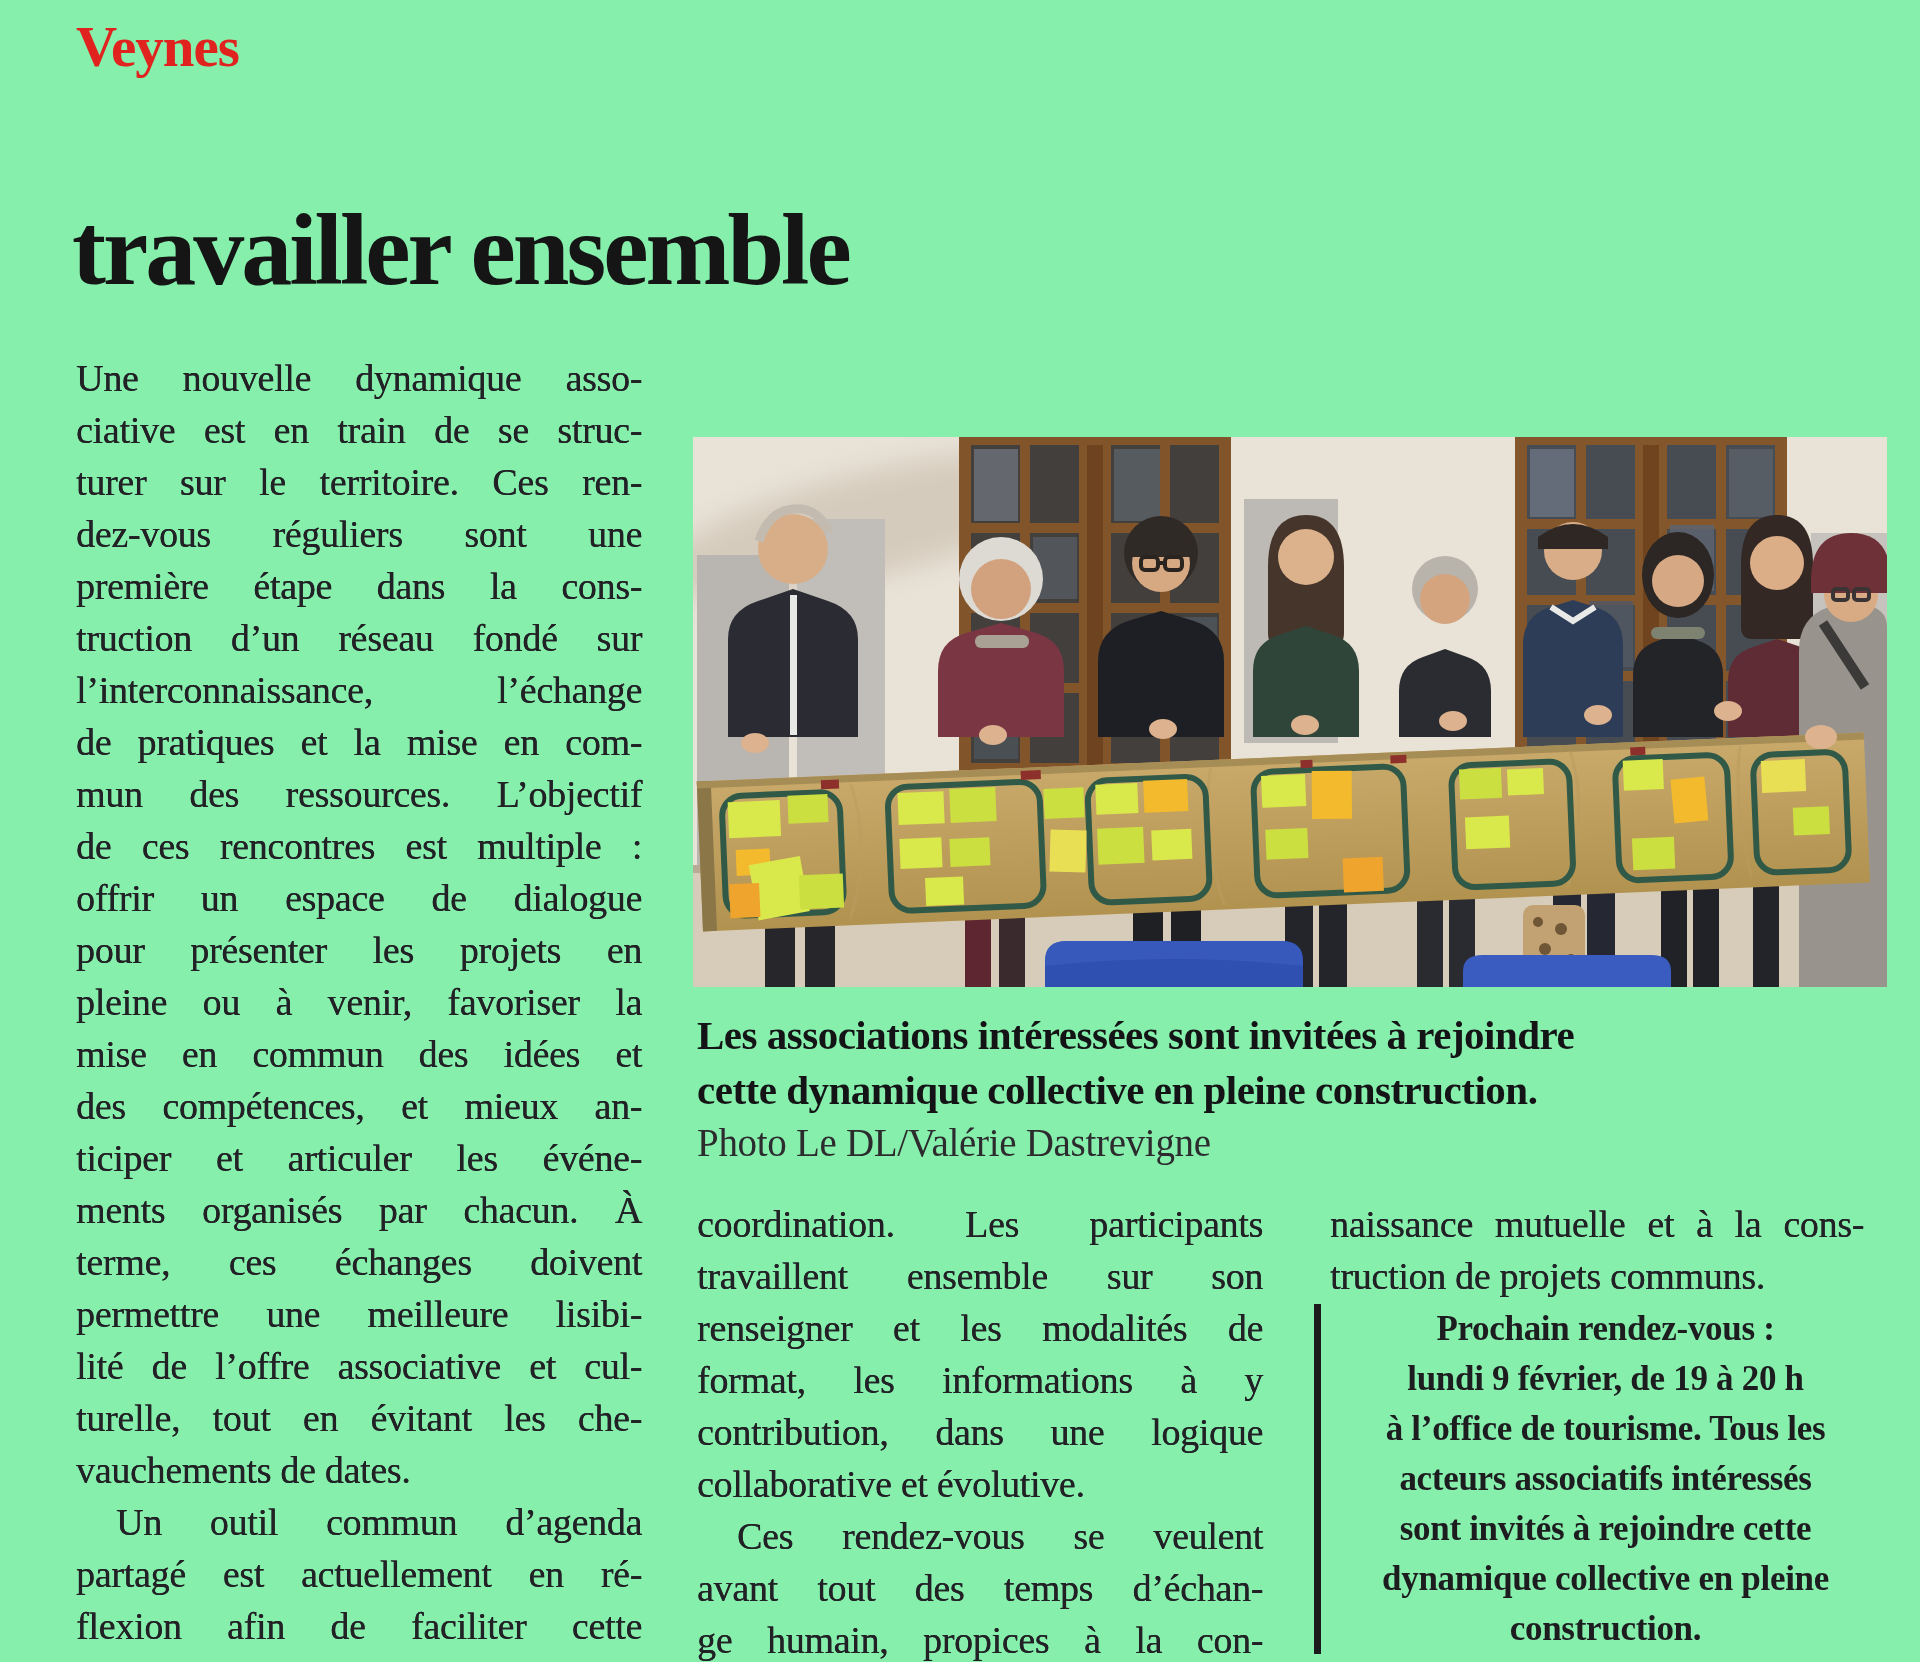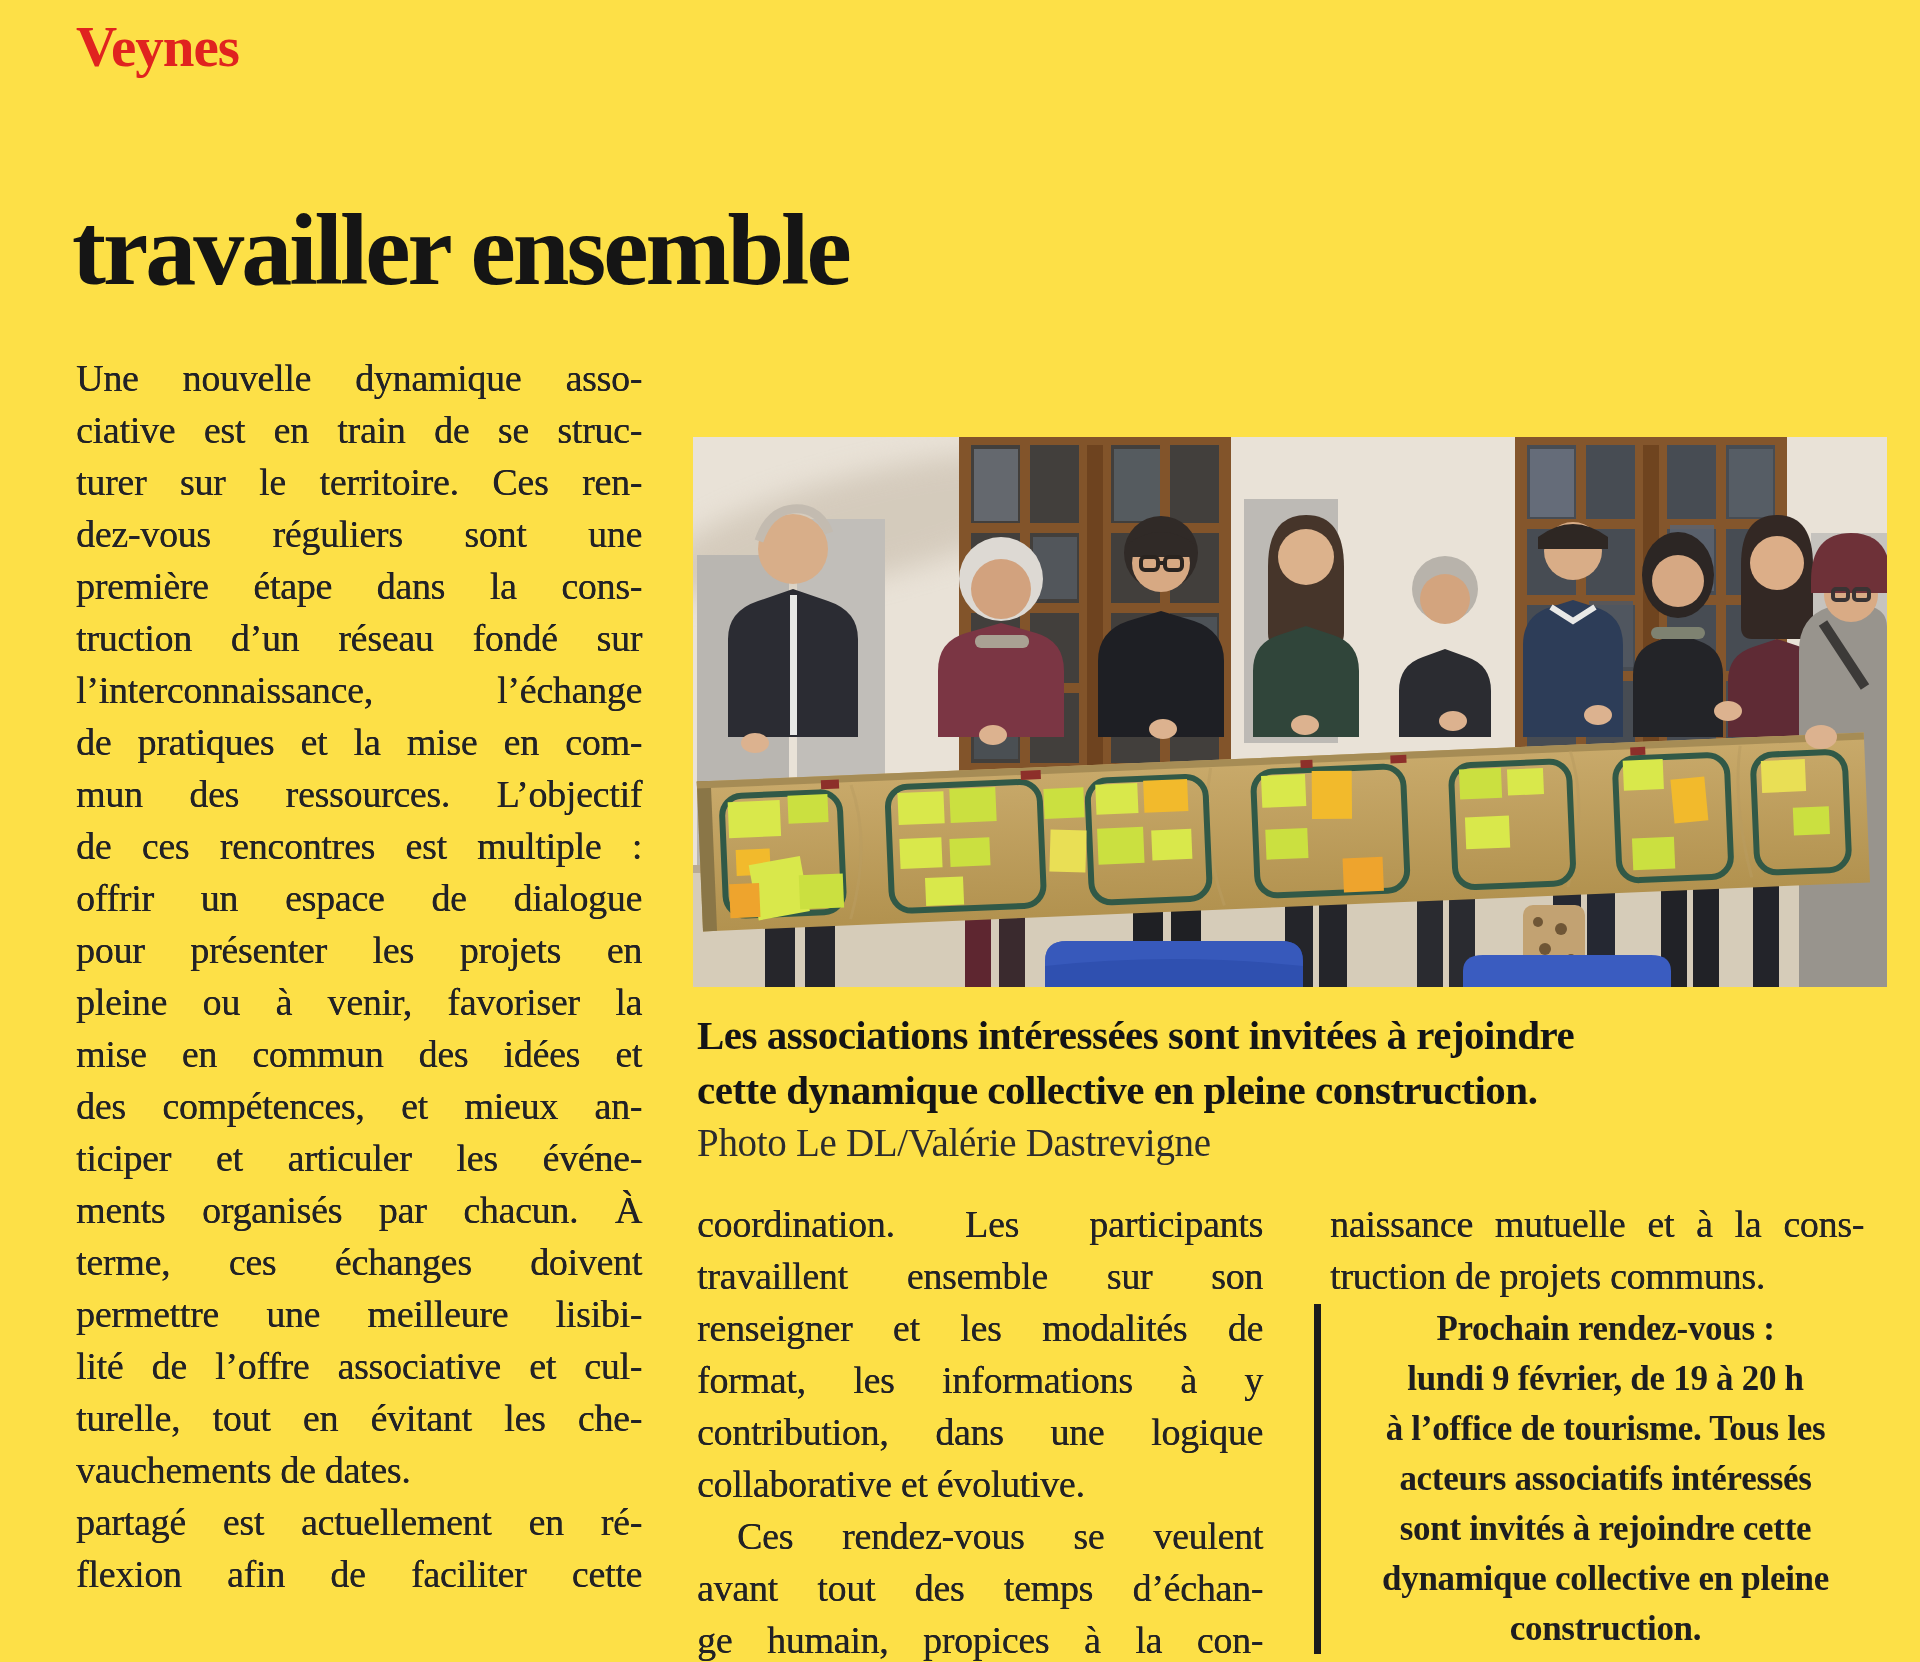--- a/index.html
+++ b/index.html
@@ -1,17 +1,17 @@
 <!DOCTYPE html>
 <html><head>
 <meta charset="utf-8">
 <style>
   html,body{margin:0;padding:0;background:#eceae6;}
   .page{
-    position:relative;width:1920px;height:1662px;background:#fde047;
+    position:relative;width:1920px;height:1662px;background:#86efac;
     font-family:"Liberation Serif","DejaVu Serif",serif;color:#1e1e20;
     overflow:hidden;
   }
   .kicker{
     position:absolute;left:76px;top:14px;
     font-size:57px;font-weight:700;color:#e0231f;letter-spacing:-1px;
   }
   .headline{
     position:absolute;left:72px;top:82px;margin:0;
     font-size:102px;line-height:112px;font-weight:700;color:#151515;
@@ -69,20 +69,21 @@
       <div class="line just">pleine ou à venir, favoriser la</div>
       <div class="line just">mise en commun des idées et</div>
       <div class="line just">des compétences, et mieux an-</div>
       <div class="line just">ticiper et articuler les événe-</div>
       <div class="line just">ments organisés par chacun. À</div>
       <div class="line just">terme, ces échanges doivent</div>
       <div class="line just">permettre une meilleure lisibi-</div>
       <div class="line just">lité de l’offre associative et cul-</div>
       <div class="line just">turelle, tout en évitant les che-</div>
       <div class="line">vauchements de dates.</div>
+      <div class="line just ind">Un outil commun d’agenda</div>
       <div class="line just">partagé est actuellement en ré-</div>
       <div class="line just">flexion afin de faciliter cette</div>
     </div>
 
   <figure class="photo-fig">
     <svg viewBox="0 0 1194 550" preserveAspectRatio="none">
       <defs>
         <linearGradient id="kraftGrad" x1="0" y1="0" x2="0" y2="1">
           <stop offset="0" stop-color="#c9aa6b"></stop>
           <stop offset="1" stop-color="#b2924f"></stop>

